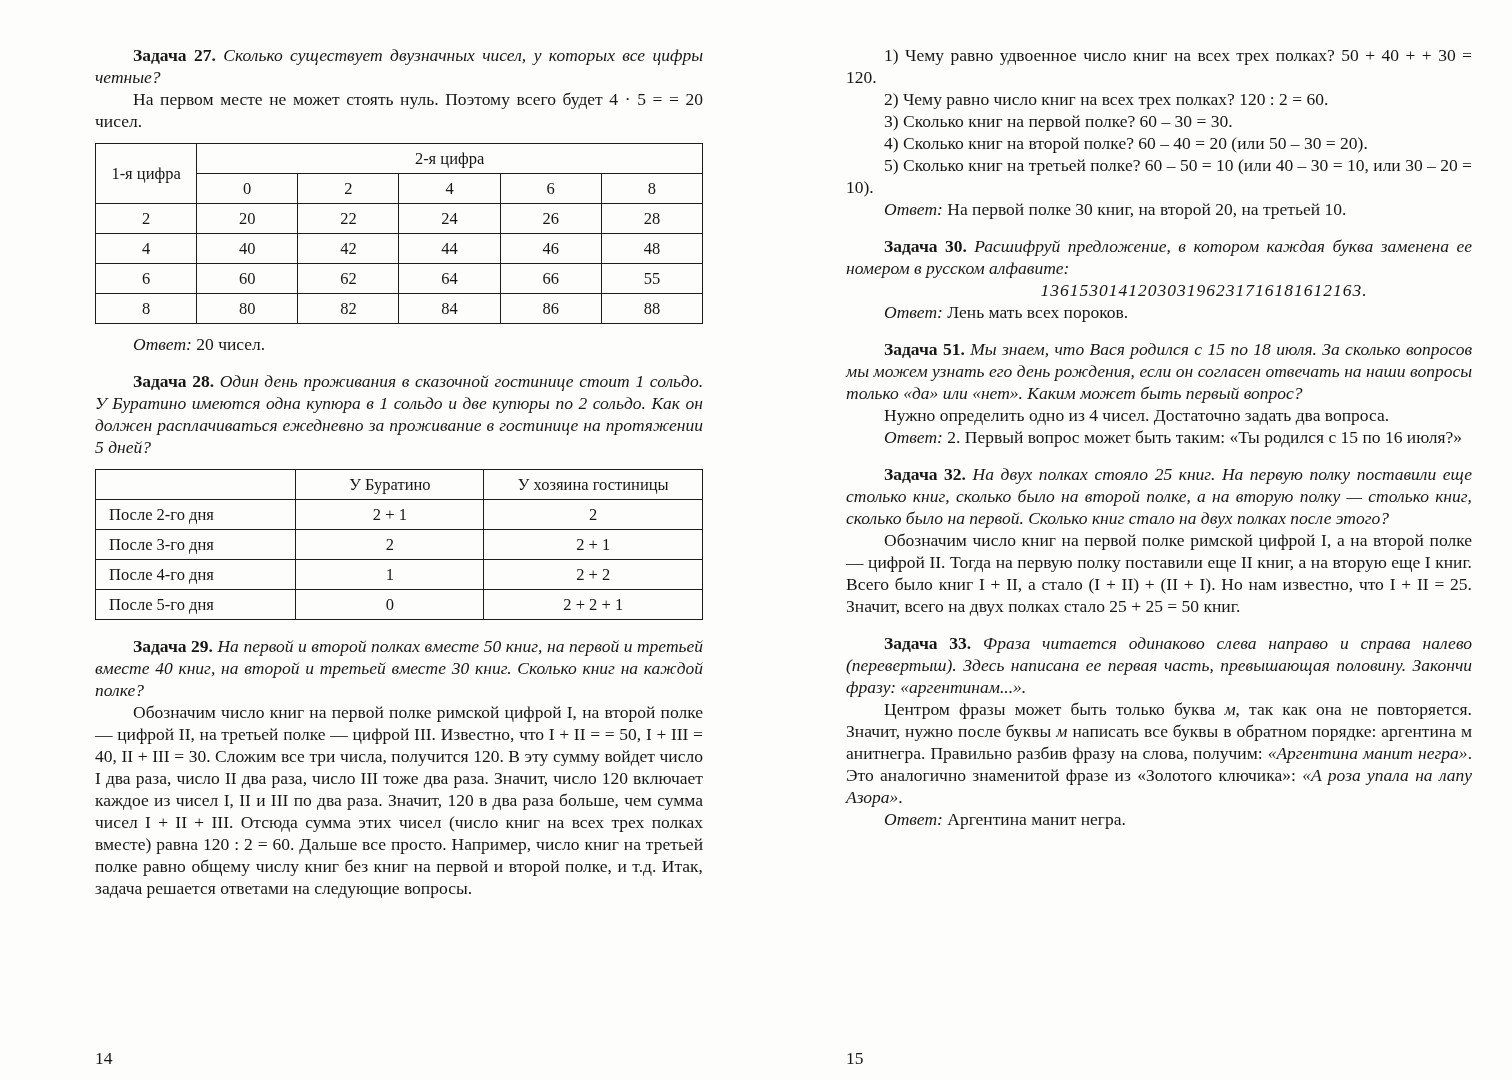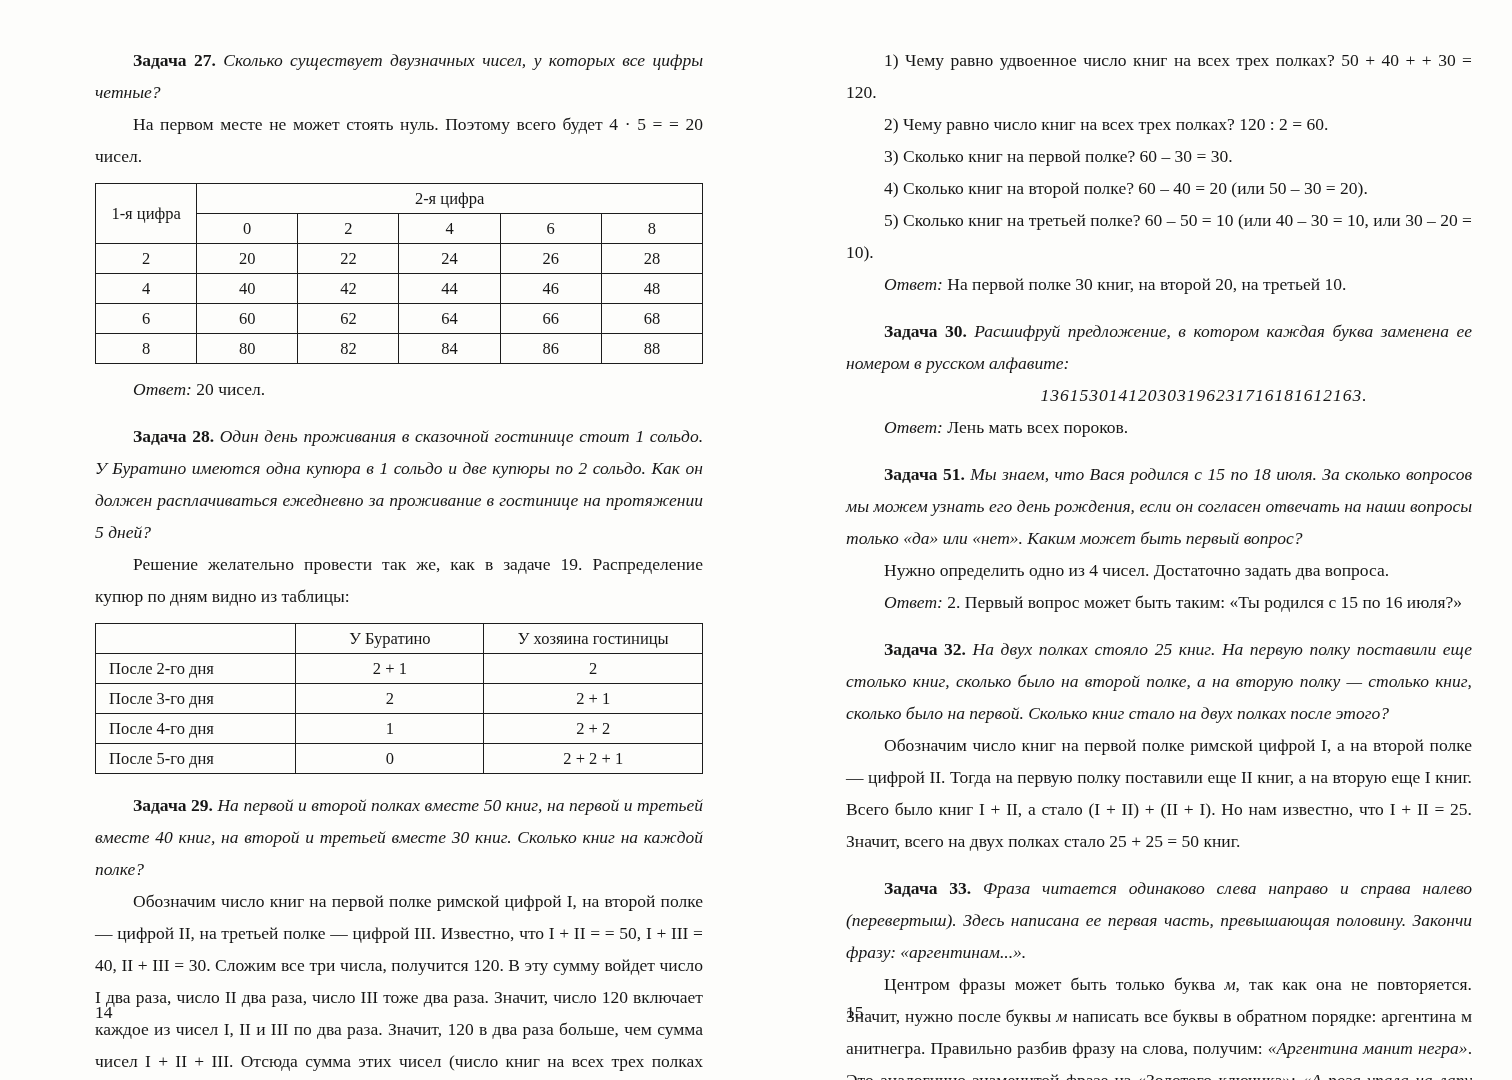--- a/index.html
+++ b/index.html
@@ -6,36 +6,36 @@
   .canvas{
     position:relative;width:1512px;height:1080px;margin:0 auto;
     background:#fdfdfb;overflow:hidden;
     font-family:"Liberation Serif","DejaVu Serif",serif;
     color:#161616;
   }
   .page{position:absolute;top:44px;}
   .page-left{left:95px;width:608px;}
   .page-right{left:836px;width:626px;margin-left:10px;}
 
-  p{margin:0;text-align:justify;font-size:17.5px;line-height:32px;}
+  p{margin:0;text-align:justify;font-size:17.5px;line-height:22px;}
   .ind{text-indent:38px;}
   .prob{margin-top:15px;}
   .ptitle{font-weight:bold;font-style:normal;}
   .stmt{font-style:italic;}
   .it{font-style:italic;}
   .code-line{text-align:center;text-indent:90px;letter-spacing:1px;font-style:italic;}
 
   table.tbl{width:100%;border-collapse:collapse;margin:11px 0 9px;table-layout:fixed;}
   table.tbl td{
     border:1.7px solid #1d1d1d;text-align:center;vertical-align:middle;
     font-size:16.5px;height:27px;padding:1px 6px;line-height:1.2;
   }
   table.t1 td{height:27px;}
   table.t2 td.rowlabel{text-align:left;padding-left:13px;}
-  .pn{position:absolute;font-size:17.5px;top:958px;}
+  .pn{position:absolute;font-size:17.5px;top:1004px;}
   .pn-left{left:0;}
   .pn-right{left:0;width:100%;text-align:left;}
 </style>
 </head>
 <body>
 
 <div class="canvas">
 
   <div class="page page-left">
 
@@ -70,37 +70,36 @@
           <td>44</td>
           <td>46</td>
           <td>48</td>
         </tr>
         <tr>
           <td>6</td>
           <td>60</td>
           <td>62</td>
           <td>64</td>
           <td>66</td>
-          <td>68</td>
+          <td>55</td>
         </tr>
         <tr>
           <td>8</td>
           <td>80</td>
           <td>82</td>
           <td>84</td>
           <td>86</td>
           <td>88</td>
         </tr>
       </tbody>
     </table>
 
     <p class="ind"><i class="it">Ответ:</i> <span>20 чисел.</span></p>
 
     <p class="ind prob"><b class="ptitle">Задача 28.</b> <i class="stmt">Один день проживания в сказочной гостинице стоит 1 сольдо. У Буратино имеются одна купюра в 1 сольдо и две купюры по 2 сольдо. Как он должен расплачиваться ежедневно за проживание в гостинице на протяжении 5 дней?</i></p>
-    <p class="ind">Решение желательно провести так же, как в задаче 19. Распределение купюр по дням видно из таблицы:</p>
 
     <table class="tbl t2">
       <colgroup>
           <col style="width:33%">
           <col style="width:31%">
           <col style="width:36%">
         </colgroup>
       <tbody>
         <tr>
           <td></td>

